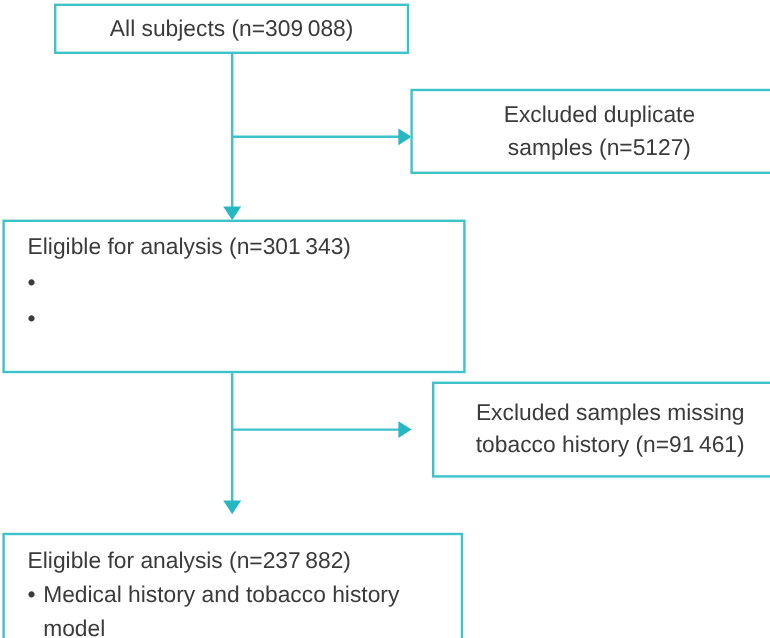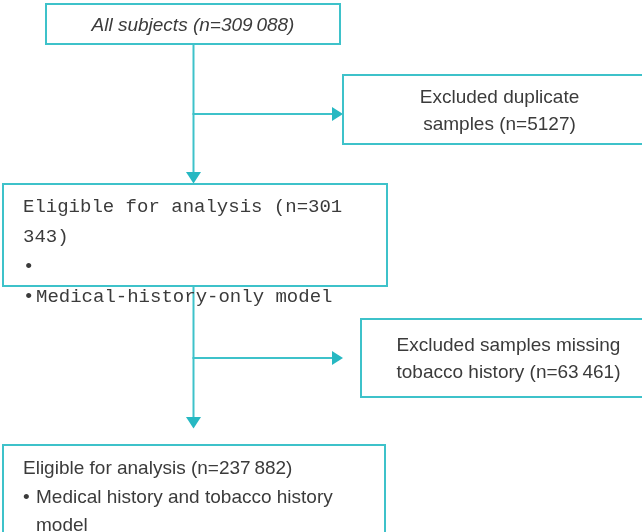--- a/index.html
+++ b/index.html
@@ -46,23 +46,23 @@
 
   .box-center {
     display: flex;
     flex-direction: column;
     align-items: center;
     justify-content: center;
     text-align: center;
     line-height: 27px;
   }
 
-  #box-all        { left: 45px;  top: 3px;   width: 296px; height: 42px; font-style: italic; }
+  #box-all        { left: 45px;  top: 3px;   width: 296px; height: 42px; }
   #box-duplicates { left: 342px; top: 74px;  width: 315px; height: 71px; }
-  #box-eligible1  { left: 2px;   top: 183px; width: 386px; height: 104px; font-family: Liberation Mono, monospace; }
+  #box-eligible1  { left: 2px;   top: 183px; width: 386px; height: 128px; }
   #box-tobacco    { left: 360px; top: 318px; width: 297px; height: 80px; }
   #box-eligible2  { left: 2px;   top: 444px; width: 384px; height: 127px; }
 
   .box-list {
     padding: 7px 10px 0 19px;
     line-height: 30px;
     text-align: left;
   }
   #box-eligible2 .bullet { line-height: 28px; }
 
@@ -103,27 +103,26 @@
     <span>samples (n=5127)</span>
   </div>
 
   <div id="box-eligible1" class="box box-list">
     <div>Eligible for analysis (n=301 343)</div>
     <div class="bullet">
       <span class="marker">•</span>
     </div>
     <div class="bullet">
       <span class="marker">•</span>
-      <span class="btext">Medical-history-only model</span>
     </div>
   </div>
 
   <div id="box-tobacco" class="box box-center">
     <span>Excluded samples missing</span>
-    <span>tobacco history (n=63 461)</span>
+    <span>tobacco history (n=91 461)</span>
   </div>
 
   <div id="box-eligible2" class="box box-list">
     <div>Eligible for analysis (n=237 882)</div>
     <div class="bullet">
       <span class="marker">•</span>
       <span class="btext">Medical history and tobacco history model</span>
     </div>
   </div>
 

